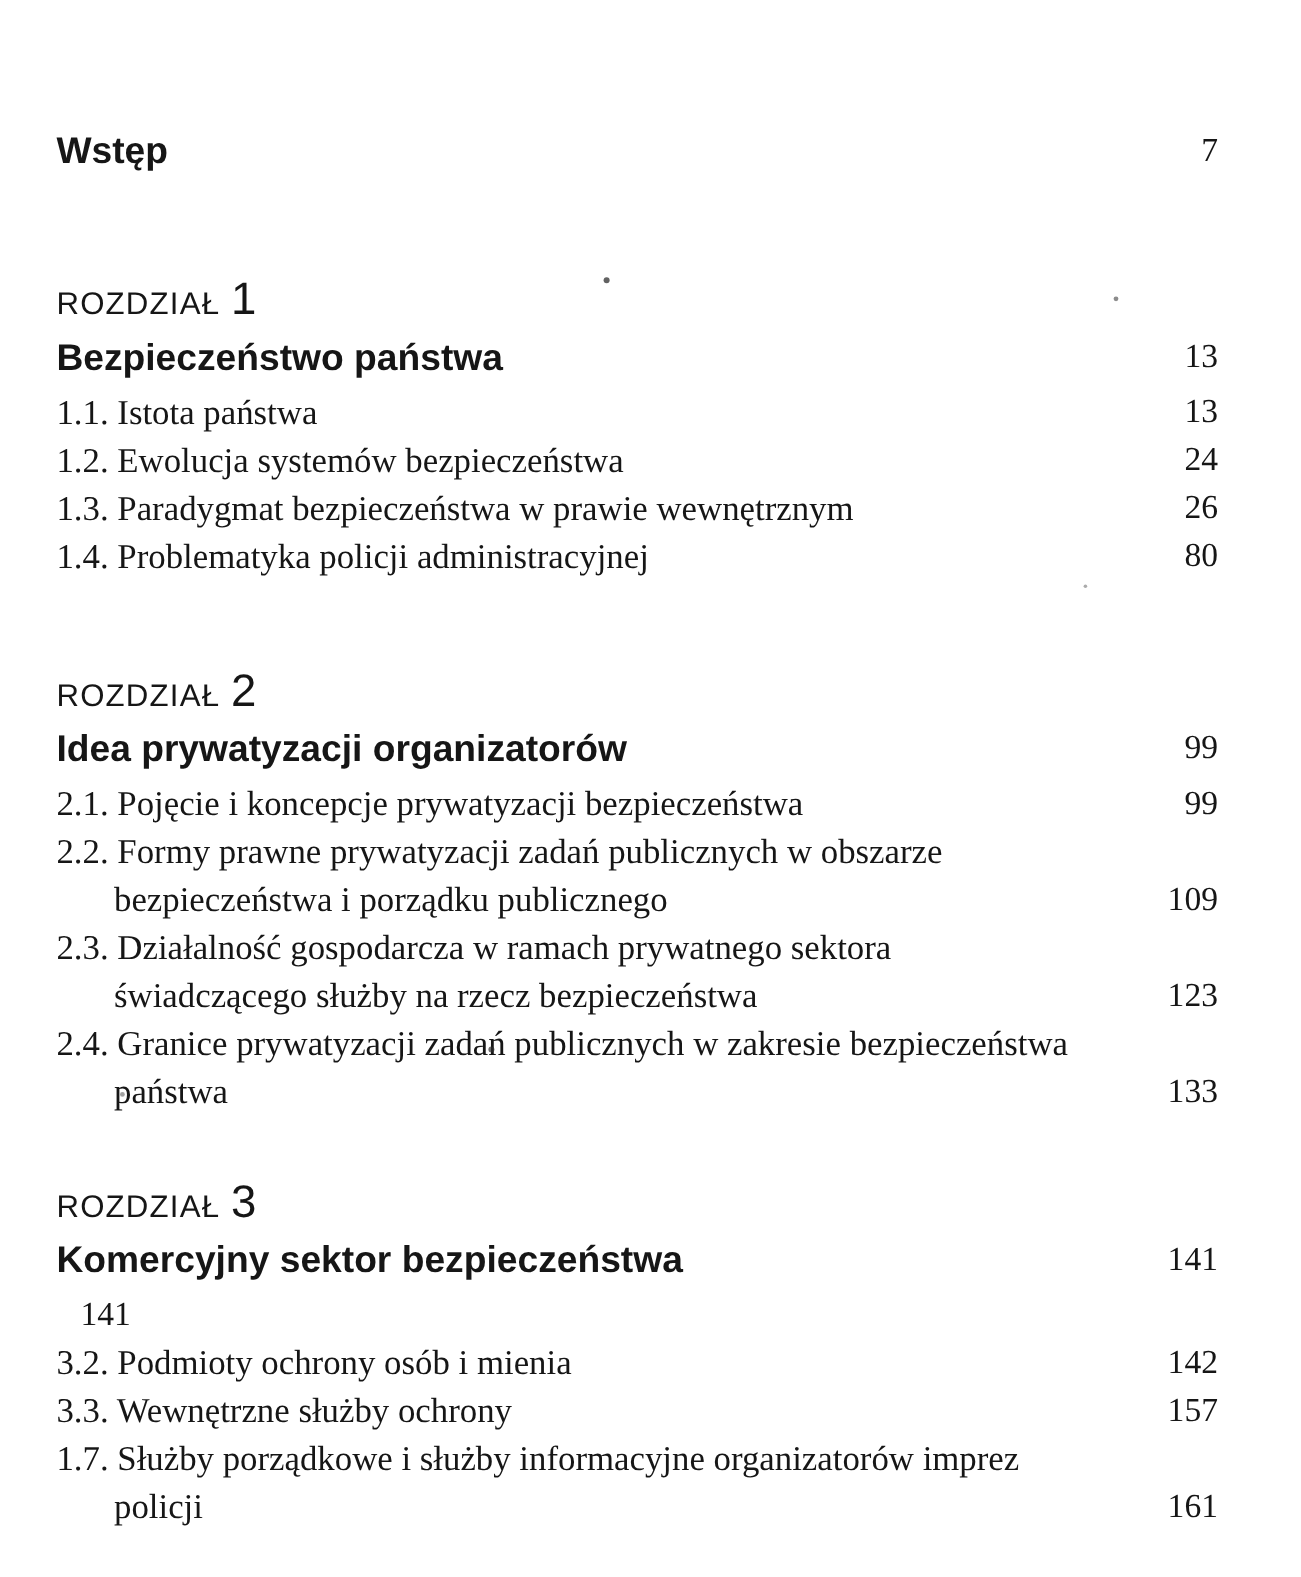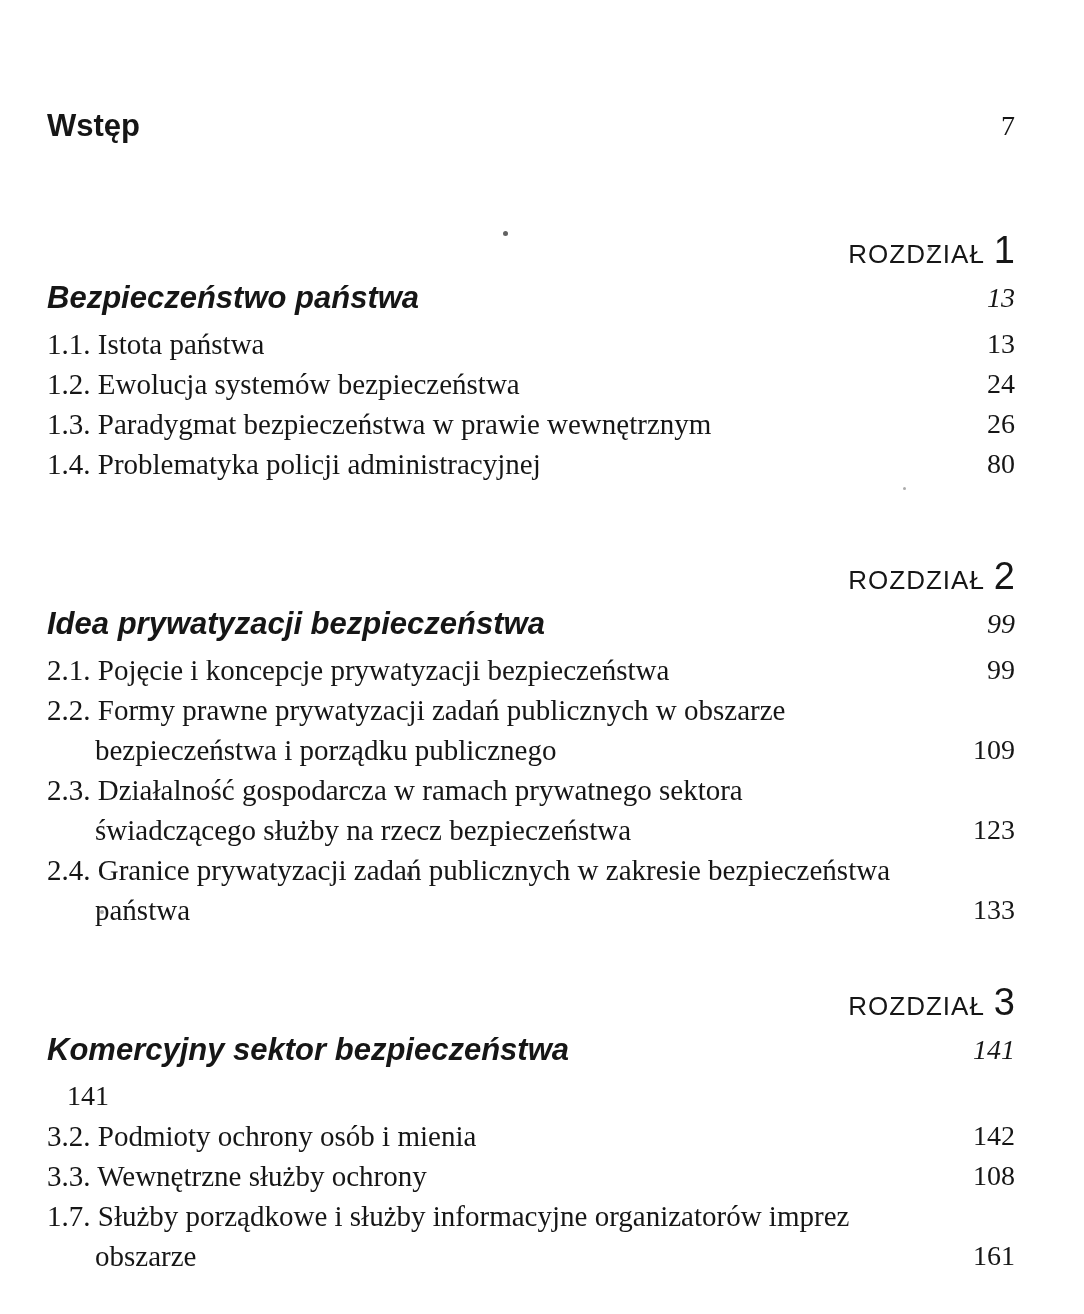--- a/index.html
+++ b/index.html
@@ -43,31 +43,30 @@
 
   
   .chapter { margin-top: 0; }
   .chapter-1 { margin-top: 84px; }
   .chapter-2 { margin-top: 72px; }
   .chapter-3 { margin-top: 52px; }
 
   .chapter-label-row {
     line-height: 40px;
     white-space: nowrap;
-    text-align: right;
   }
   .chapter-label {
     font-size: 26px;
     letter-spacing: 1px;
   }
   .chapter-number {
     font-size: 38px;
     margin-left: 9px;
   }
-  .title-row { margin-bottom: 6px; font-style: italic; }
+  .title-row { margin-bottom: 6px; }
   .chapter-title {
     font-size: 31px;
     font-weight: 600;
     line-height: 40px;
     white-space: nowrap;
   }
 
   
   .entry-text {
     font-family: "Liberation Serif", serif;
@@ -142,21 +141,21 @@
       </div>
       <div class="pagenum">80</div>
     </div>
   </section>
 
   <section class="chapter chapter-2">
     <div class="chapter-label-row sans">
       <span class="chapter-label">ROZDZIAŁ</span><span class="chapter-number">2</span>
     </div>
     <div class="row title-row">
-      <div class="chapter-title sans">Idea prywatyzacji bezpieczeństwa</div>
+      <div class="chapter-title sans">Idea prywatyzacji organizatorów</div>
       <div class="pagenum">99</div>
     </div>
     <div class="row">
       <div class="entry-text">
         <div class="l1">2.1. Pojęcie i koncepcje prywatyzacji bezpieczeństwa</div>
 
       </div>
       <div class="pagenum">99</div>
     </div>
     <div class="row">
@@ -198,24 +197,24 @@
         <div class="l1">3.2. Podmioty ochrony osób i mienia</div>
 
       </div>
       <div class="pagenum">142</div>
     </div>
     <div class="row">
       <div class="entry-text">
         <div class="l1">3.3. Wewnętrzne służby ochrony</div>
 
       </div>
-      <div class="pagenum">108</div>
+      <div class="pagenum">157</div>
     </div>
     <div class="row">
       <div class="entry-text">
         <div class="l1">1.7. Służby porządkowe i służby informacyjne organizatorów imprez</div>
-        <div class="l2">obszarze</div>
+        <div class="l2">policji</div>
       </div>
       <div class="pagenum">161</div>
     </div>
   </section>
 
 </div>
 
 </body></html>

